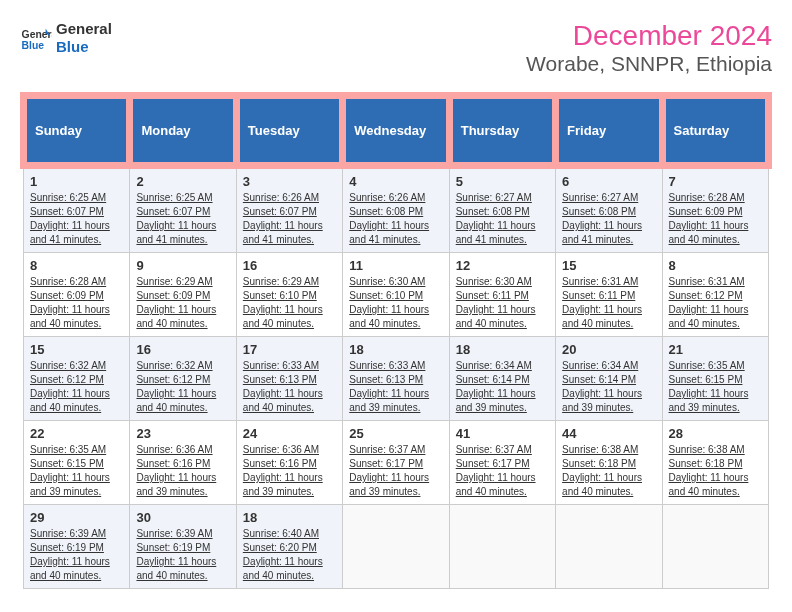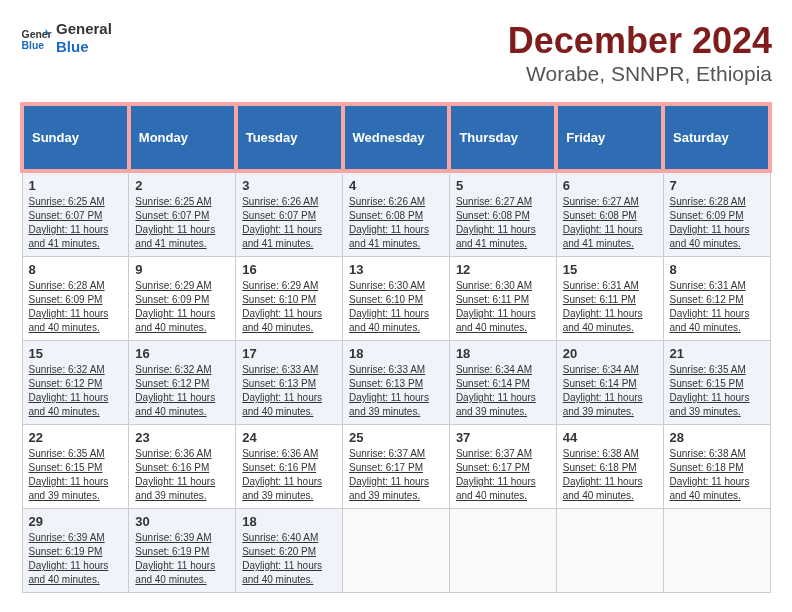--- a/index.html
+++ b/index.html
@@ -22,40 +22,40 @@
       gap: 4px;
     }
     .logo-icon {
       width: 32px;
       height: 32px;
     }
     .title-area {
       text-align: right;
     }
     .month-year {
-      font-size: 36px;
-      font-weight: bold;
-      color: #7f1d1d;
+      font-size: 28px;
+      font-weight: normal;
+      color: #ec4899;
     }
     .location {
       font-size: 21px;
       color: #555;
     }
     .calendar {
       width: 100%;
       border-collapse: collapse;
     }
     .calendar th {
       background-color: #2e6db4;
       color: #fff;
       font-size: 13px;
       font-weight: bold;
       padding: 24px 8px;
       text-align: left;
-      border: 4px solid #fca5a5;
+      border: 7px solid #fca5a5;
     }
     .calendar td {
       border: 1px solid #ccc;
       vertical-align: top;
       padding: 5px 6px;
       font-size: 10.5px;
       color: #333;
       width: calc(100% / 7);
       min-height: 80px;
     }
@@ -152,21 +152,21 @@
         </td>
         <td>
           <span class="day-number">9</span>
           <div class="day-info">Sunrise: 6:29 AM<br>Sunset: 6:09 PM<br>Daylight: 11 hours and 40 minutes.</div>
         </td>
         <td>
           <span class="day-number">16</span>
           <div class="day-info">Sunrise: 6:29 AM<br>Sunset: 6:10 PM<br>Daylight: 11 hours and 40 minutes.</div>
         </td>
         <td>
-          <span class="day-number">13</span>
+          <span class="day-number">11</span>
           <div class="day-info">Sunrise: 6:30 AM<br>Sunset: 6:10 PM<br>Daylight: 11 hours and 40 minutes.</div>
         </td>
         <td>
           <span class="day-number">12</span>
           <div class="day-info">Sunrise: 6:30 AM<br>Sunset: 6:11 PM<br>Daylight: 11 hours and 40 minutes.</div>
         </td>
         <td>
           <span class="day-number">15</span>
           <div class="day-info">Sunrise: 6:31 AM<br>Sunset: 6:11 PM<br>Daylight: 11 hours and 40 minutes.</div>
         </td>
@@ -216,21 +216,21 @@
         </td>
         <td>
           <span class="day-number">24</span>
           <div class="day-info">Sunrise: 6:36 AM<br>Sunset: 6:16 PM<br>Daylight: 11 hours and 39 minutes.</div>
         </td>
         <td>
           <span class="day-number">25</span>
           <div class="day-info">Sunrise: 6:37 AM<br>Sunset: 6:17 PM<br>Daylight: 11 hours and 39 minutes.</div>
         </td>
         <td>
-          <span class="day-number">37</span>
+          <span class="day-number">41</span>
           <div class="day-info">Sunrise: 6:37 AM<br>Sunset: 6:17 PM<br>Daylight: 11 hours and 40 minutes.</div>
         </td>
         <td>
           <span class="day-number">44</span>
           <div class="day-info">Sunrise: 6:38 AM<br>Sunset: 6:18 PM<br>Daylight: 11 hours and 40 minutes.</div>
         </td>
         <td>
           <span class="day-number">28</span>
           <div class="day-info">Sunrise: 6:38 AM<br>Sunset: 6:18 PM<br>Daylight: 11 hours and 40 minutes.</div>
         </td>

